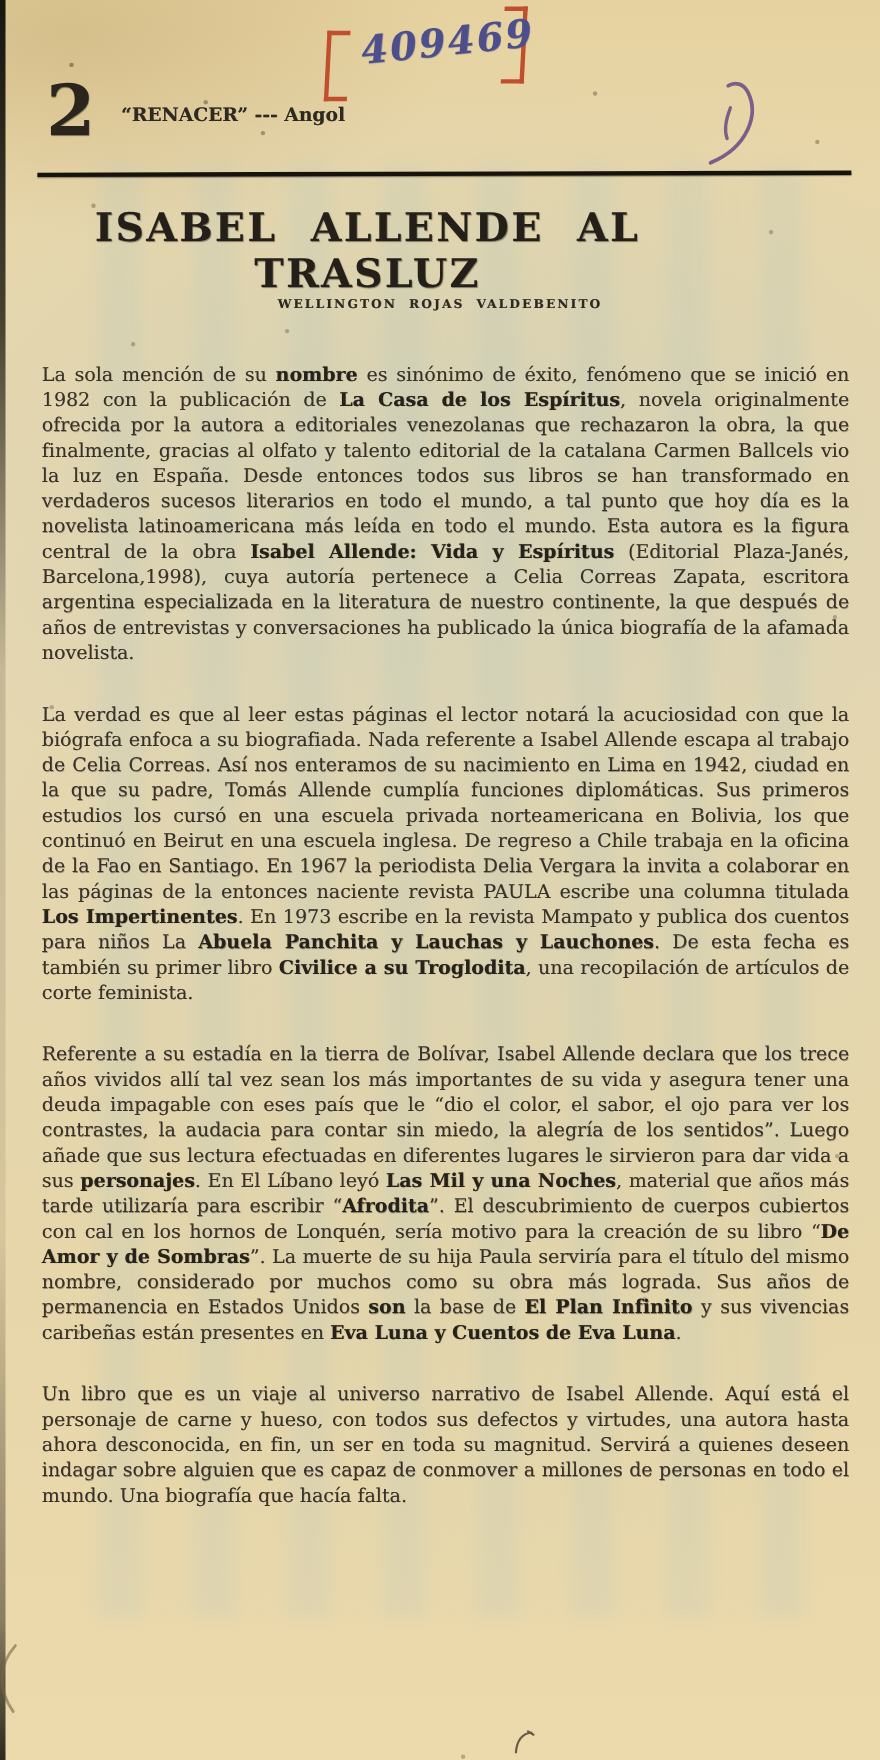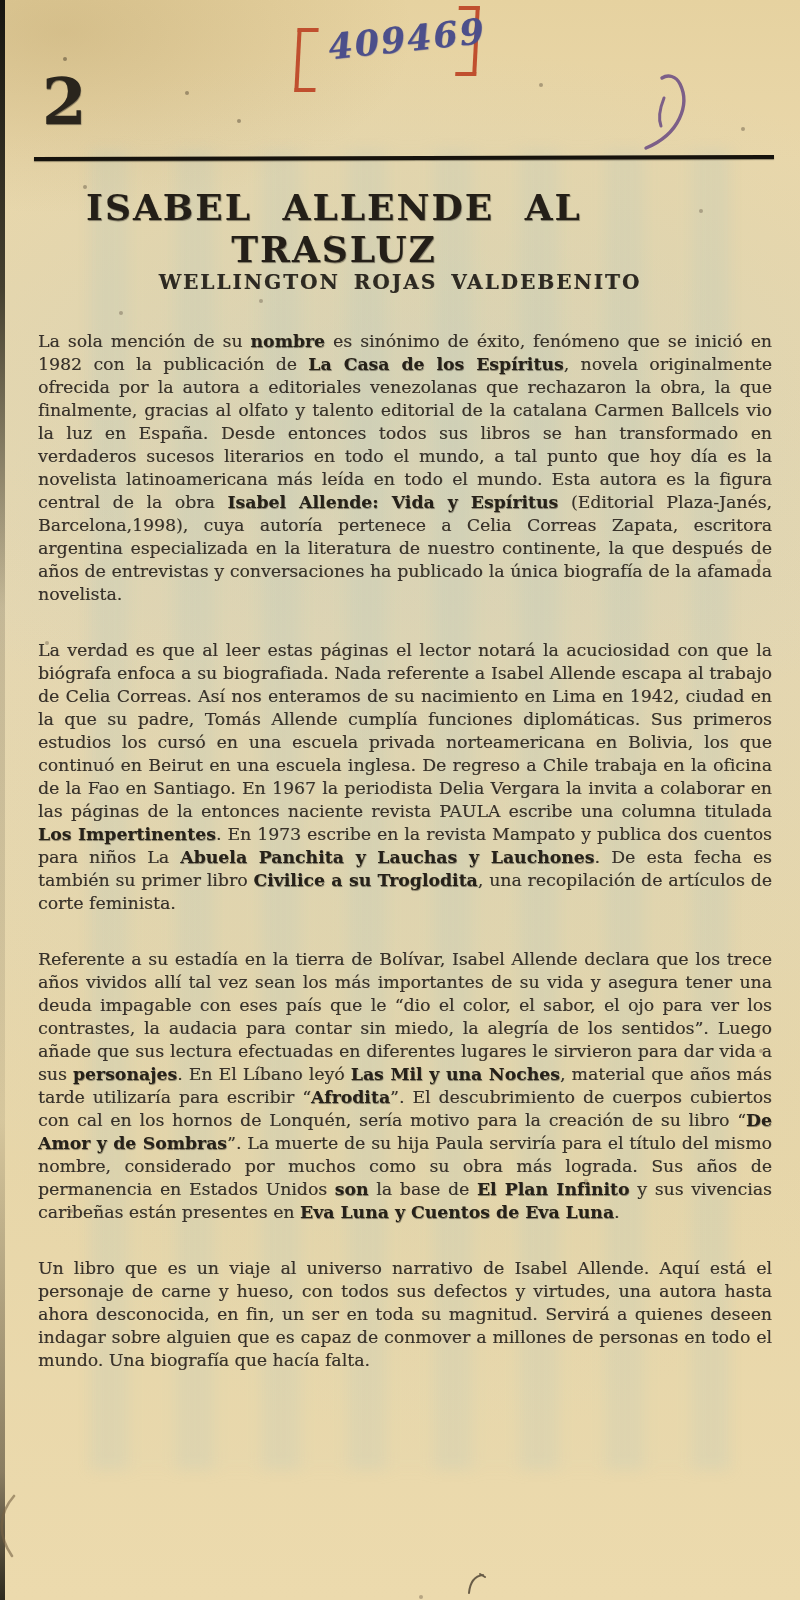--- a/index.html
+++ b/index.html
@@ -54,21 +54,21 @@
     transform:rotate(-0.15deg);box-shadow:0 1px 1px rgba(22,19,13,.4);
   }
   
   .article-title{
     position:absolute;left:0;top:186px;width:668px;text-align:center;
     font-size:36px;font-weight:bold;color:#241f18;letter-spacing:2px;word-spacing:16px;
     text-shadow:0.7px 0.7px 0.9px rgba(36,31,24,.5);
   }
   .article-byline{
     position:absolute;left:0;top:270px;width:800px;text-align:center;
-    font-size:20px;font-weight:bold;color:#2e2a22;letter-spacing:2px;word-spacing:5px;
+    font-size:11px;font-weight:bold;color:#2e2a22;letter-spacing:2px;word-spacing:5px;
     text-shadow:0.4px 0.4px 0.6px rgba(46,42,34,.5);
   }
   .article-body{
     position:absolute;left:38px;top:330px;width:734px;
     font-size:17.3px;line-height:23px;text-align:justify;color:#37312a;
     text-shadow:0.4px 0.4px 0.6px rgba(55,45,35,.42);
   }
   .article-body p{margin:0 0 33px 0;}
   .article-body b{color:#262119;text-shadow:0.5px 0.5px 0.7px rgba(38,33,25,.5);}
   .margin-mark{position:absolute;left:-6px;top:1492px;}
@@ -83,20 +83,21 @@
 
 <div class="stamp">
   <div class="bracket left"></div>
   <div class="bracket right"></div>
   <div class="stamp-number">409469</div>
 </div>
 
 <div class="page-number">2</div>
 
 <div class="masthead">
+  <div>“RENACER” --- Angol</div>
 </div>
 
 <svg class="d-mark" width="92" height="90" viewBox="0 0 92 90">
   <path d="M 18 78 C 52 64 62 34 52 14 C 48 6 40 4 34 8" fill="none" stroke="#7c5f88" stroke-width="3.4" stroke-linecap="round"></path>
   <path d="M 36 28 C 32 38 30 48 33 56" fill="none" stroke="#7c5f88" stroke-width="3" stroke-linecap="round"></path>
 </svg>
 
 <div class="header-rule"></div>
 
 <div class="article-title">ISABEL ALLENDE AL TRASLUZ</div>

